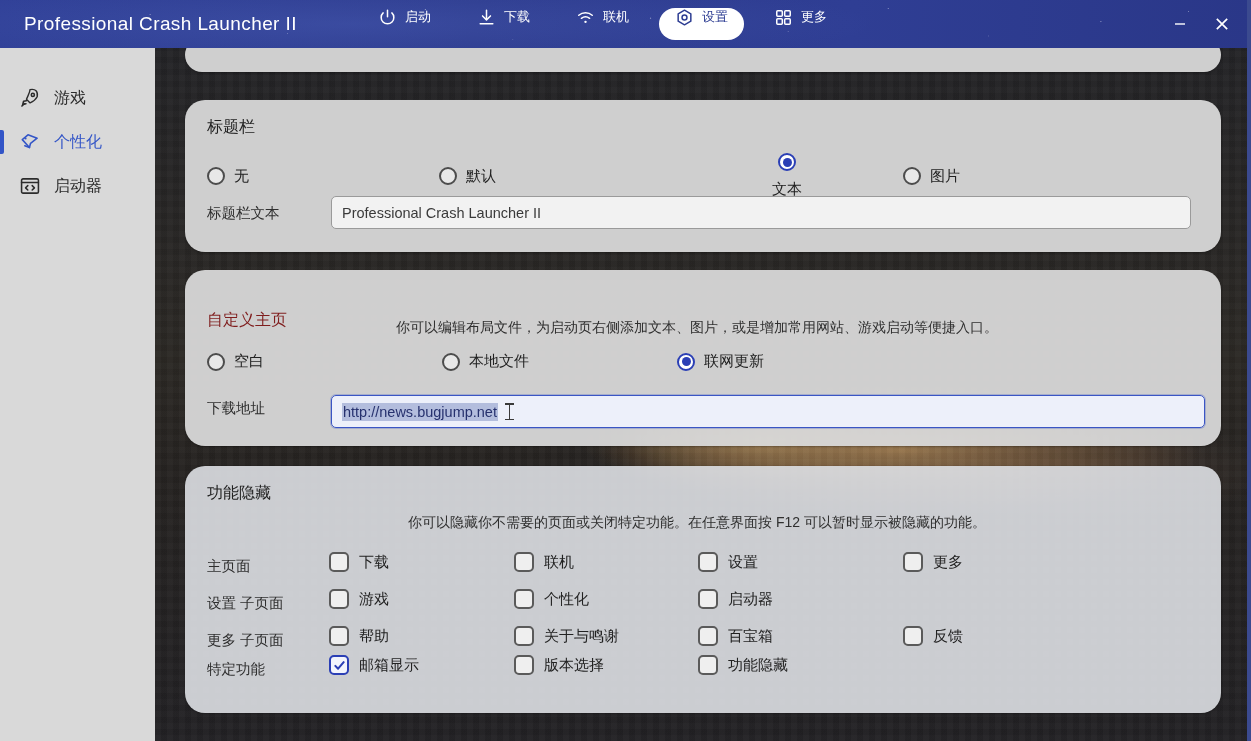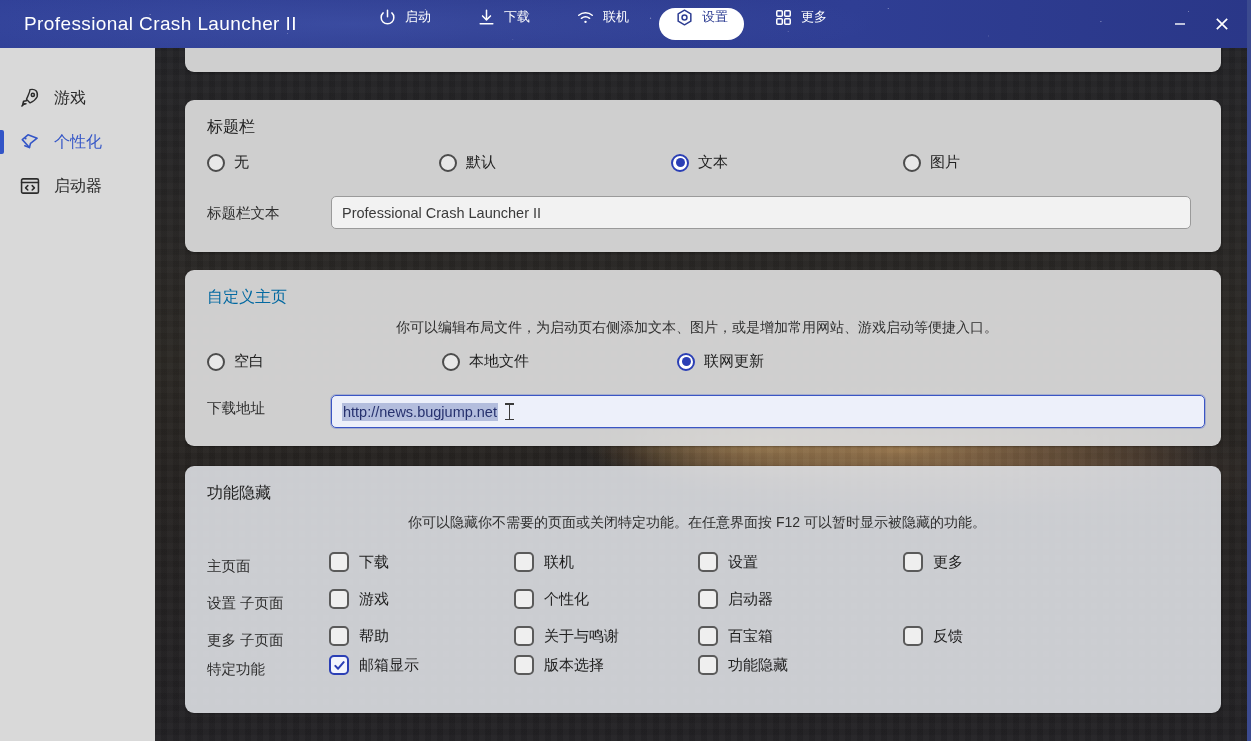--- a/index.html
+++ b/index.html
@@ -102,27 +102,27 @@
 
   
   .content {
     position: absolute; left: 155px; top: 48px;
     width: 1092px; height: 693px;
     overflow: hidden; z-index: 20;
   }
   .card {
     position: absolute; left: 30px; width: 1036px;
     background: rgba(218,218,218,0.94);
-    border-radius: 9px;
+    border-radius: 20px;
     box-shadow: 0 1px 2px rgba(0,0,0,0.25);
   }
   .card.translucent { background: rgba(222,224,228,0.90); }
 
   .card-title { font-size: 16px; color: #222; }
-  .card-title.accent { color: #0369a1; }
+  .card-title.accent { color: #7f1d1d; margin-top: 23px; }
   .card-desc { font-size: 14px; color: #2f2f2f; line-height: 1.5; text-align: center; }
 
   
   .radio-row { display: flex; align-items: center; }
   .radio { display: flex; align-items: center; gap: 9px; cursor: pointer; }
   .radio .dot {
     width: 18px; height: 18px; border-radius: 50%;
     border: 2px solid #4c4c4c; background: #e8e8e8;
     display: flex; align-items: center; justify-content: center;
   }
@@ -304,21 +304,21 @@
 
       <div class="radio-row" style="position:absolute; left:22px; top:53px; width:992px;">
         <div class="radio" style="width:232px;">
           <span class="dot"></span>
           <span class="rlabel">无</span>
         </div>
         <div class="radio" style="width:232px;">
           <span class="dot"></span>
           <span class="rlabel">默认</span>
         </div>
-        <div class="radio sel" style="width:232px;">
+        <div class="radio sel" style="width:232px;flex-direction:column;">
           <span class="dot"></span>
           <span class="rlabel">文本</span>
         </div>
         <div class="radio" style="width:232px;">
           <span class="dot"></span>
           <span class="rlabel">图片</span>
         </div>
       </div>
 
       <div class="field-label" style="position:absolute; left:22px; top:104px;">标题栏文本</div>

